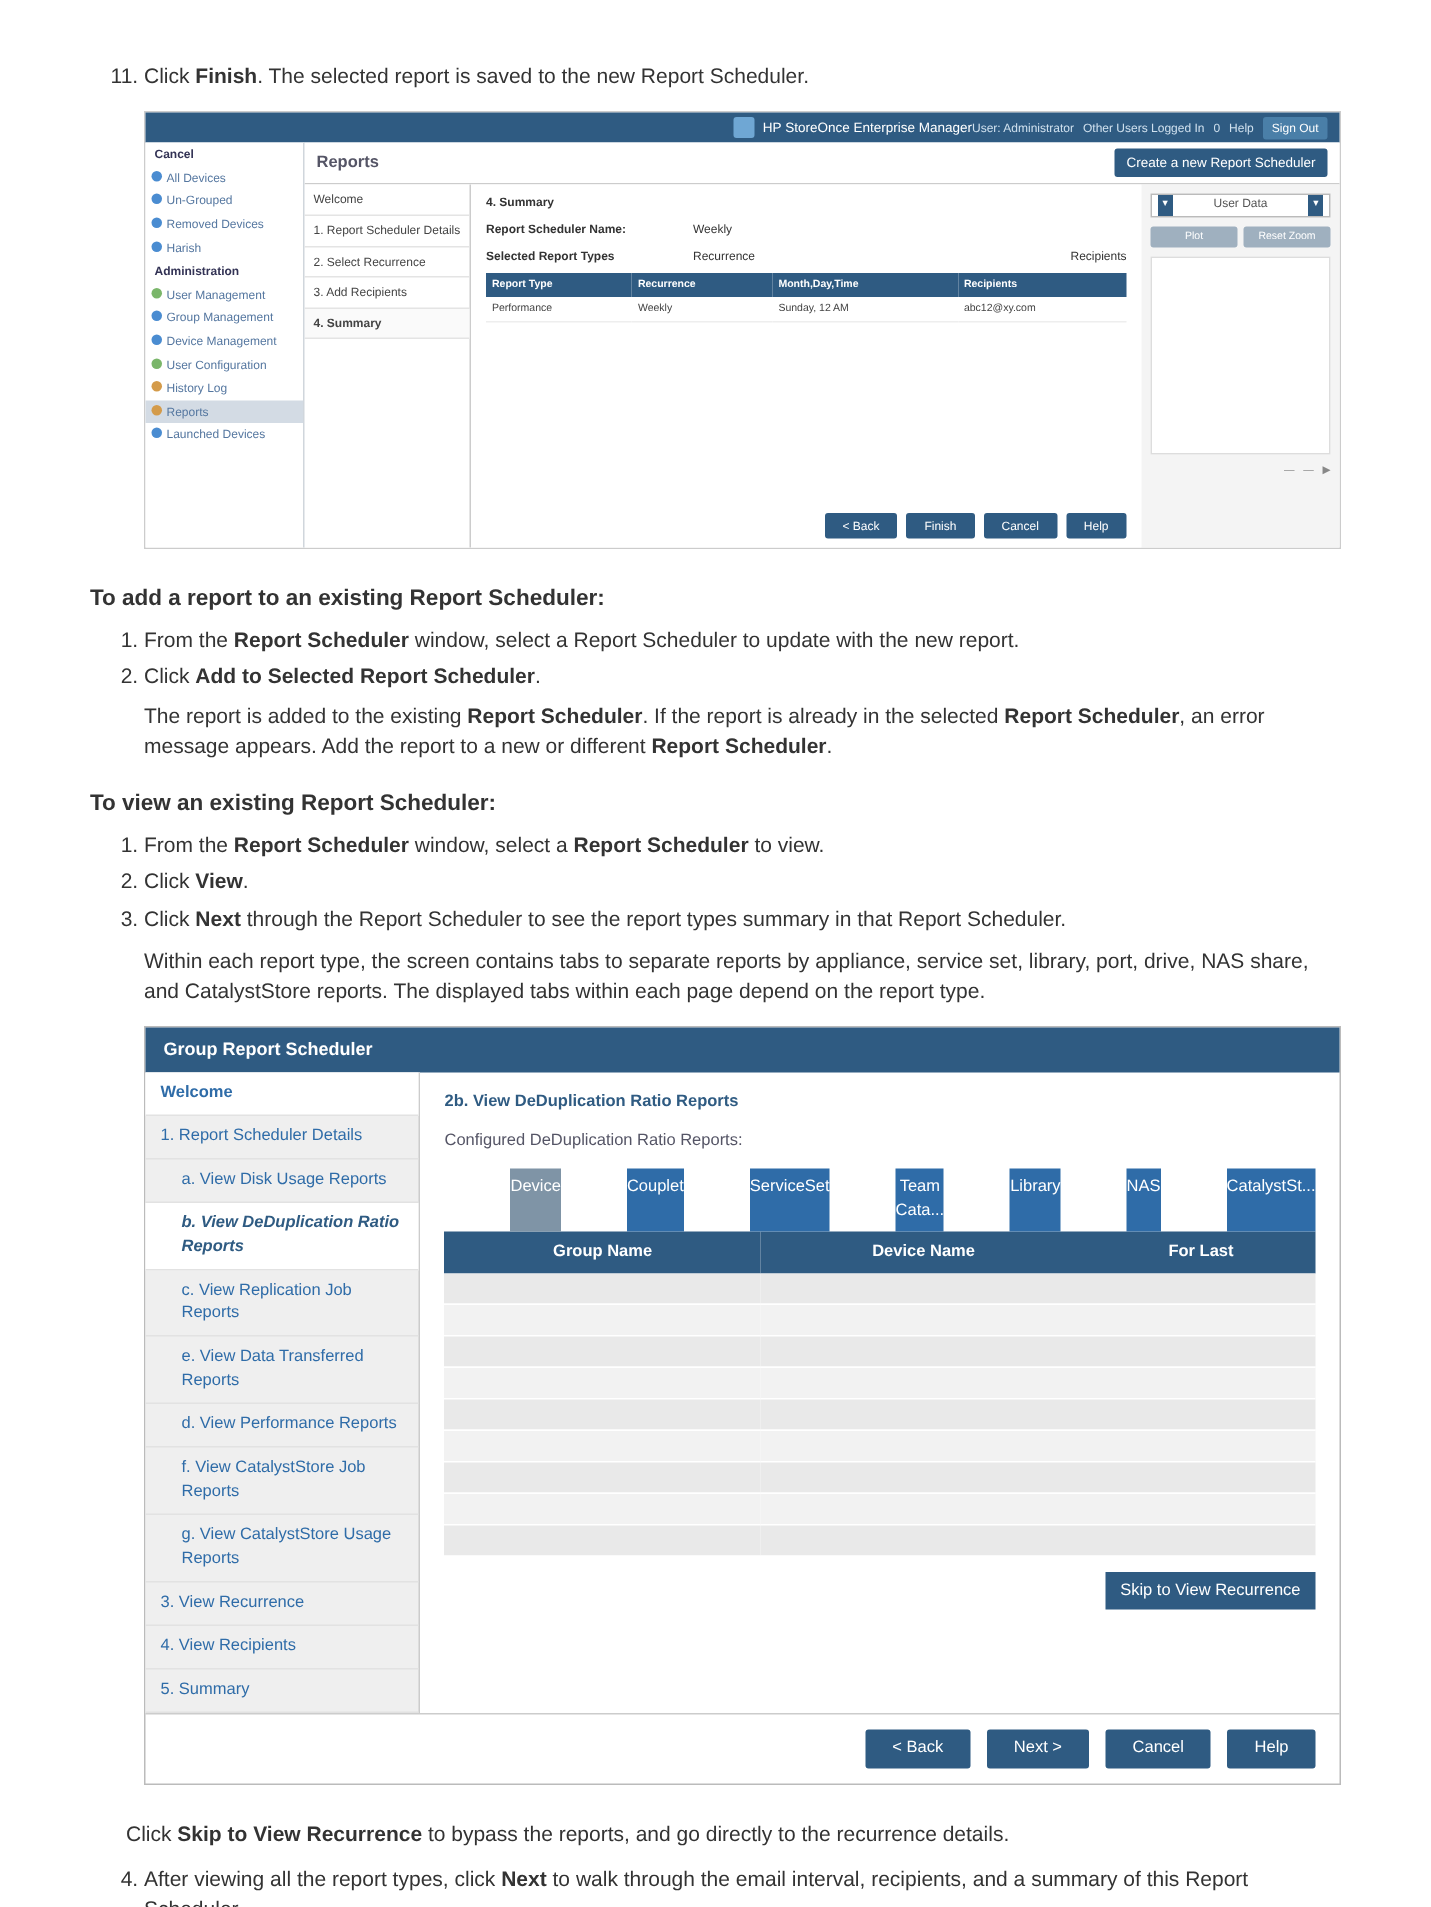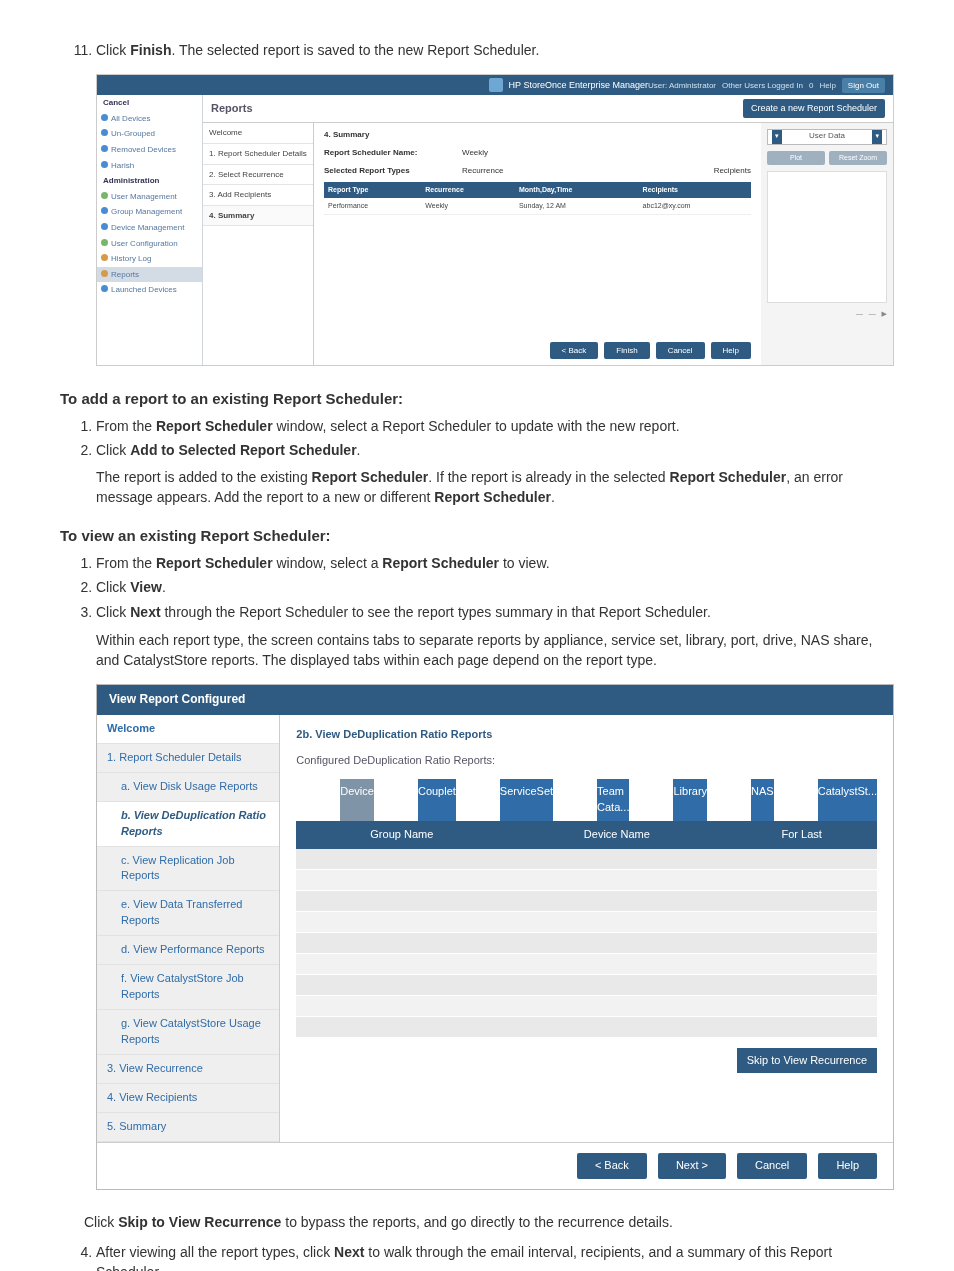--- a/index.html
+++ b/index.html
@@ -145,26 +145,26 @@
   }
   .fig2 .nav .n { padding: 6px 10px; font-size: 11px; color: #2f6ca8; border-bottom: 1px solid #e2e2e2;}
   .fig2 .nav .n.top { background: #fff; font-weight: bold;}
   .fig2 .nav .n.sub { padding-left: 24px;}
   .fig2 .nav .n.active { font-style: italic; font-weight: bold; background: #fff; color: #2f5b82;}
   .fig2 .content { flex: 1; padding: 12px 16px 10px 16px; position: relative;}
   .fig2 .content .h { font-weight: bold; color: #2f5b82; margin-bottom: 10px;}
   .fig2 .content .sub { margin-bottom: 10px; color: #556;}
   .fig2 .tabs { display: flex; }
   .fig2 .tabs .t {
-    flex: 1; padding: 5px 0; font-size: 11px; color: #fff; background: #2f6ca8; margin-left: 44px;
+    flex: 1; text-align: center; padding: 5px 0; font-size: 11px; color: #fff; background: #2f6ca8; margin-left: 44px;
   }
   .fig2 .tabs .t.active { background: #7f94a6; }
   .fig2 table.grid { width: 100%; border-collapse: collapse;}
   .fig2 table.grid th {
-    background: #2f5b82; color: #fff; font-size: 11px; font-weight: normal; padding: 6px 8px; text-align: center;
+    background: #2f5b82; color: #fff; font-size: 11px; font-weight: bold; padding: 6px 8px; text-align: center;
   }
   .fig2 table.grid td {
     height: 18px; background: #f2f2f2; border-bottom: 1px solid #fff;
   }
   .fig2 table.grid tr:nth-child(even) td { background: #e9e9e9;}
   .fig2 .skipwrap { text-align: right; padding-top: 10px;}
   .fig2 .skip { background: #2f5b82; color: #fff; padding: 5px 10px; font-size: 11px; display: inline-block;}
   .fig2 .bottom {
     border-top: 1px solid #ccc; padding: 10px 16px; text-align: right;
   }
@@ -299,21 +299,21 @@
   <li>
     <span>Click </span><span class="bold">View</span><span>.</span>
   </li>
   <li>
     <span>Click </span><span class="bold">Next</span><span> through the Report Scheduler to see the report types summary in that Report Scheduler.</span>
     <div style="margin-top:8px;">Within each report type, the screen contains tabs to separate reports by appliance, service set, library, port, drive, NAS share, and CatalystStore reports. The displayed tabs within each page depend on the report type.</div>
   </li>
 </ol>
 
 <div class="fig2">
-  <div class="titlebar">View Report Configured</div>
+  <div class="titlebar">Group Report Scheduler</div>
   <div class="body">
     <div class="nav">
       <div class="n top">Welcome</div>
       <div class="n">1. Report Scheduler Details</div>
       <div class="n sub">a. View Disk Usage Reports</div>
       <div class="n sub active">b. View DeDuplication Ratio Reports</div>
       <div class="n sub">c. View Replication Job Reports</div>
       <div class="n sub">e. View Data Transferred Reports</div>
       <div class="n sub">d. View Performance Reports</div>
       <div class="n sub">f. View CatalystStore Job Reports</div>

